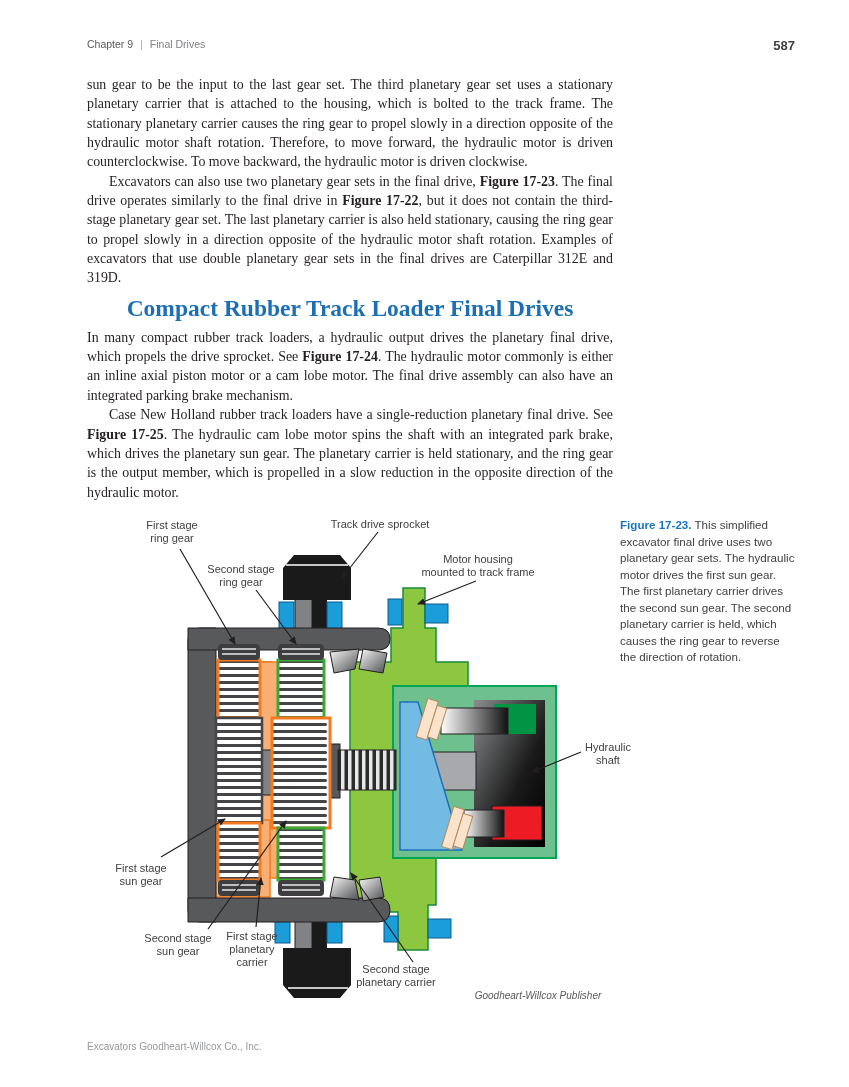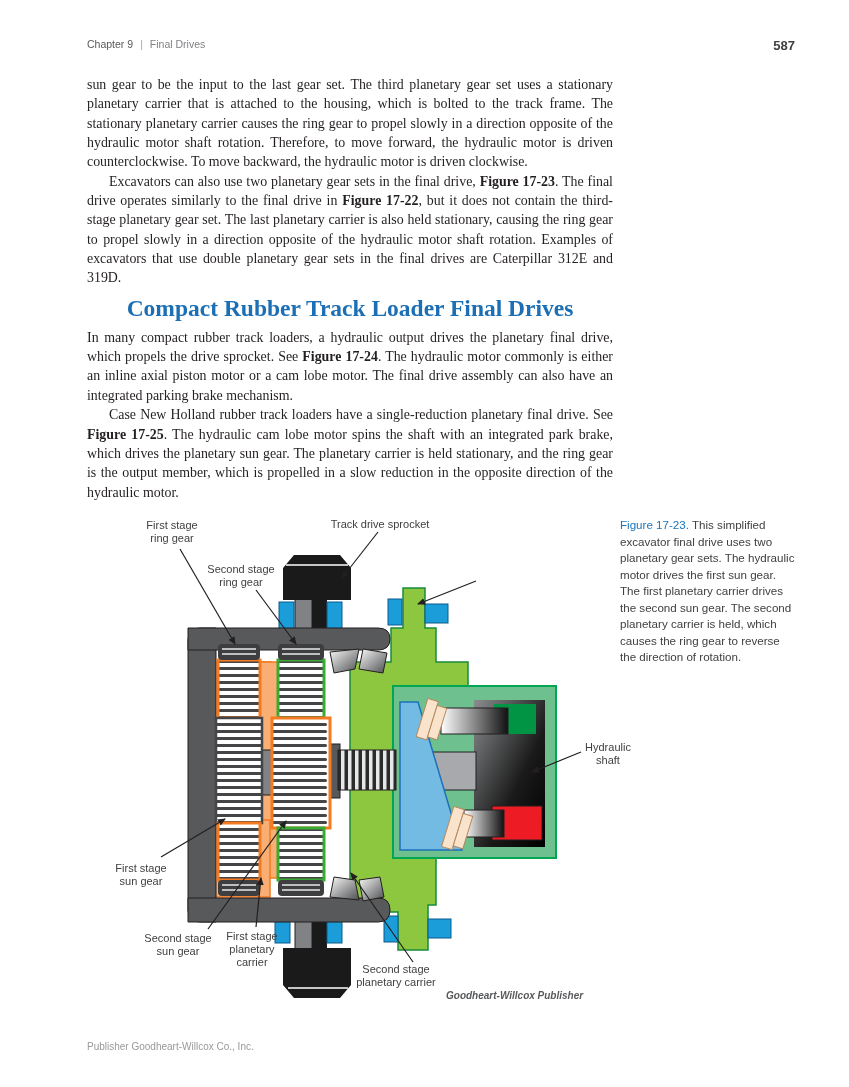--- a/index.html
+++ b/index.html
@@ -20,26 +20,26 @@
   .text-col p.indent{text-indent:22px;}
   .section-heading{
     font-family:"Liberation Serif",serif;font-weight:bold;color:#1C6FB5;
     font-size:23.5px;line-height:26px;margin:7px 0 7px 0;text-align:center;text-indent:0;}
   b{font-weight:bold;}
   
   .figure-wrap{position:absolute;left:80px;top:512px;width:540px;height:500px;margin-left:28px;}
   .figure-wrap svg{position:absolute;left:0;top:0;}
   .fig-label{position:absolute;text-align:center;white-space:pre-line;
     font-family:"Liberation Sans",sans-serif;font-size:11px;line-height:13px;color:#414042;}
-  .fig-credit{position:absolute;left:338px;top:478px;width:200px;text-align:left;
-    font-family:"Liberation Sans",sans-serif;font-style:italic;font-size:10px;color:#58595B;font-weight:bold;}
+  .fig-credit{position:absolute;left:330px;top:478px;width:200px;text-align:center;
+    font-family:"Liberation Sans",sans-serif;font-style:italic;font-size:10px;color:#58595B;}
   
   .fig-caption{position:absolute;left:620px;top:517px;width:176px;
     font-family:"Liberation Sans",sans-serif;font-size:11.6px;line-height:16.5px;color:#414042;}
-  .fig-caption .cap-lead{font-weight:normal;color:#1B75BC;margin-top:41px;}
+  .fig-caption .cap-lead{font-weight:bold;color:#1B75BC;margin-top:41px;}
   
   .page-footer{position:absolute;left:87px;top:1041px;
     font-family:"Liberation Sans",sans-serif;font-size:10px;color:#97999C;}
 </style>
 </head>
 <body>
 
 <div class="page-header">
   <span>Chapter 9</span><span class="divider">|</span><span class="section">Final Drives</span>
   <span class="pagenum">587</span>
@@ -197,32 +197,34 @@
       <line x1="228" y1="927" x2="233" y2="878" marker-end="url(#ah)"></line>
       <line x1="385" y1="962" x2="323" y2="873" marker-end="url(#ah)"></line>
     </g>
   </svg>
 
   <div class="fig-label" style="left:19px;top:7px;width:90px;">First stage
 ring gear</div>
   <div class="fig-label" style="left:207px;top:6px;width:130px;text-align:center;">Track drive sprocket</div>
   <div class="fig-label" style="left:78px;top:51px;width:110px;">Second stage
 ring gear</div>
+  <div class="fig-label" style="left:285px;top:41px;width:170px;">Motor housing
+mounted to track frame</div>
   <div class="fig-label" style="left:460px;top:229px;width:80px;">Hydraulic
 shaft</div>
   <div class="fig-label" style="left:-12px;top:350px;width:90px;">First stage
 sun gear</div>
   <div class="fig-label" style="left:15px;top:420px;width:110px;">Second stage
 sun gear</div>
   <div class="fig-label" style="left:99px;top:418px;width:90px;">First stage
 planetary
 carrier</div>
   <div class="fig-label" style="left:218px;top:451px;width:140px;">Second stage
 planetary carrier</div>
 
   <div class="fig-credit">Goodheart-Willcox Publisher</div>
 </div>
 
 <div class="fig-caption">
   <span class="cap-lead">Figure 17-23.</span><span> This simplified excavator final drive uses two planetary gear sets. The hydraulic motor drives the first sun gear. The first planetary carrier drives the second sun gear. The second planetary carrier is held, which causes the ring gear to reverse the direction of rotation.</span>
 </div>
 
-<div class="page-footer">Publisher Goodheart-Willcox Co., Inc.</div>
+<div class="page-footer">Excavators Goodheart-Willcox Co., Inc.</div>
 
 </body></html>

